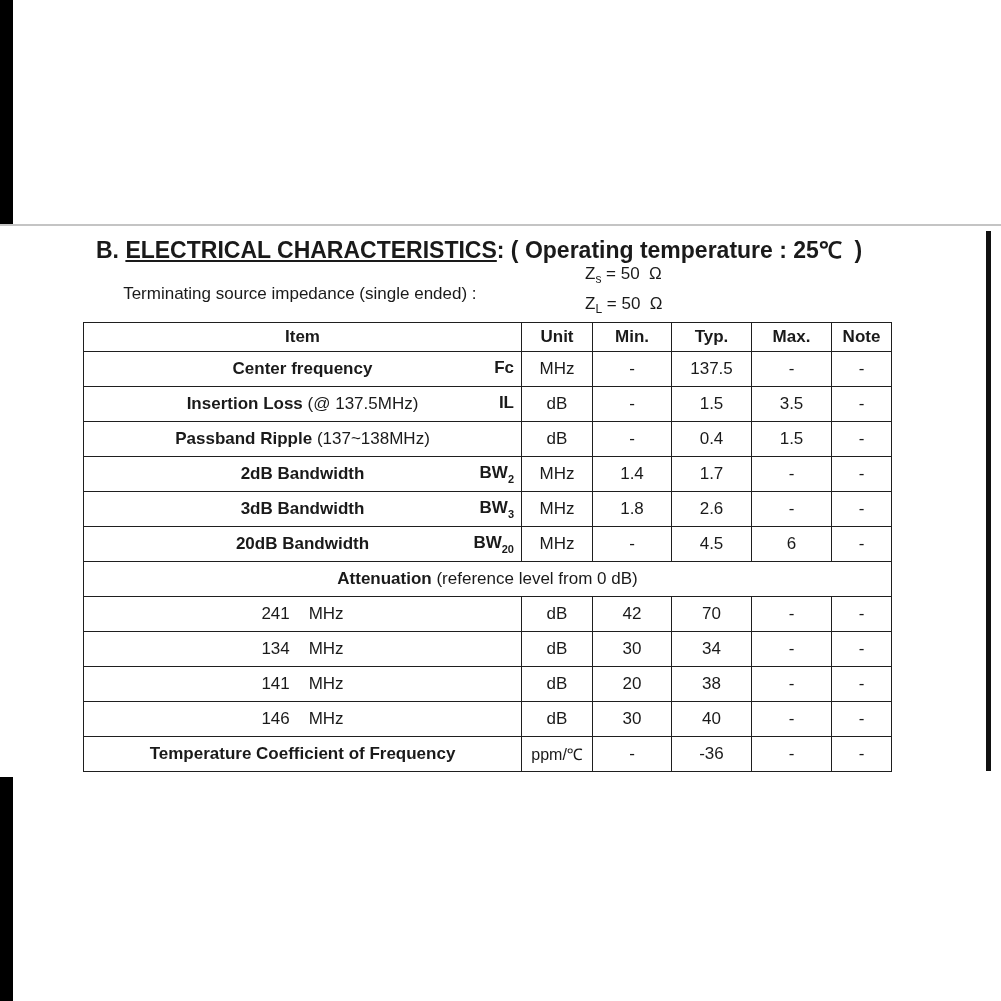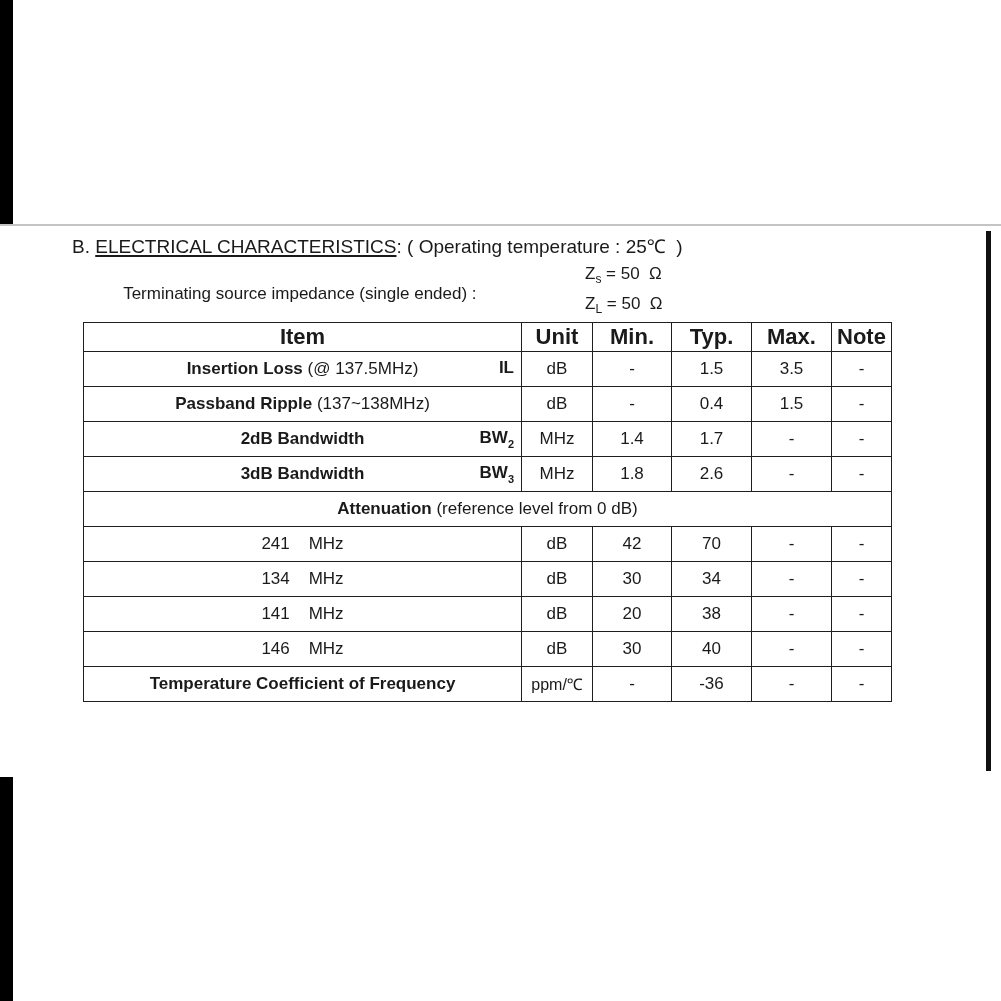--- a/index.html
+++ b/index.html
@@ -13,22 +13,22 @@
   }
   
   .bar { position: absolute; background: #000000; }
   .bar-left-top    { left: 0; top: 0; width: 13px; height: 226px; }
   .bar-left-bottom { left: 0; top: 777px; width: 13px; height: 224px; }
   .bar-right-mid   { left: 986px; top: 231px; width: 5px; height: 540px; background: #111; }
   .hairline { position: absolute; left: 0; top: 224px; width: 1001px; height: 2px; background: #c4c4c4; }
 
   
   .heading {
-    position: absolute; left: 72px; top: 233px;
-    font-size: 19px; font-weight: normal; white-space: pre;
+    position: absolute; left: 96px; top: 233px;
+    font-size: 23px; font-weight: bold; white-space: pre;
   }
   .heading .u { text-decoration: underline; text-decoration-thickness: 2px; text-underline-offset: 2px; }
 
   
   .imp-line {
     position: absolute; left: 114px; width: 740px; height: 24px;
     font-size: 17px; white-space: pre;
   }
   .imp-line .zval { position: absolute; left: 471px; top: 0; white-space: pre; }
   .imp-line sub { font-size: 12px; }
@@ -40,21 +40,21 @@
     position: absolute; left: 83px; top: 322px;
     border-collapse: collapse;
     table-layout: fixed;
     font-size: 17px;
   }
   table.spec th, table.spec td {
     border: 1.6px solid #1f1f1f;
     padding: 0;
     overflow: hidden;
   }
-  table.spec th { height: 28px; font-size: 22px; font-weight: bold; text-align: center; }
+  table.spec th { height: 28px; font-size: 17px; font-weight: bold; text-align: center; }
   table.spec td { height: 34px; text-align: center; }
   col.c-item { width: 438px; }
   col.c-unit { width: 71px; }
   col.c-min  { width: 79px; }
   col.c-typ  { width: 80px; }
   col.c-max  { width: 80px; }
   col.c-note { width: 60px; }
 
   td.item {
     text-align: left;
@@ -100,20 +100,28 @@
   <tbody>
       <tr>
     <th>Item</th>
     <th>Unit</th>
     <th>Min.</th>
     <th>Typ.</th>
     <th>Max.</th>
     <th>Note</th>
   </tr>
 
+  <tr>
+    <td class="item"><span class="b">Center frequency</span><span class="rr"></span><span class="sym"><span>Fc</span><sub></sub></span></td>
+    <td>MHz</td>
+    <td>-</td>
+    <td>137.5</td>
+    <td>-</td>
+    <td>-</td>
+  </tr>
 
   <tr>
     <td class="item"><span class="b">Insertion Loss</span><span class="rr"> (@ 137.5MHz)</span><span class="sym"><span>IL</span><sub></sub></span></td>
     <td>dB</td>
     <td>-</td>
     <td>1.5</td>
     <td>3.5</td>
     <td>-</td>
   </tr>
 
@@ -137,20 +145,28 @@
 
   <tr>
     <td class="item"><span class="b">3dB Bandwidth</span><span class="rr"></span><span class="sym"><span>BW</span><sub>3</sub></span></td>
     <td>MHz</td>
     <td>1.8</td>
     <td>2.6</td>
     <td>-</td>
     <td>-</td>
   </tr>
 
+  <tr>
+    <td class="item"><span class="b">20dB Bandwidth</span><span class="rr"></span><span class="sym"><span>BW</span><sub>20</sub></span></td>
+    <td>MHz</td>
+    <td>-</td>
+    <td>4.5</td>
+    <td>6</td>
+    <td>-</td>
+  </tr>
 
   <tr>
     <td class="attn" colspan="6"><span class="b">Attenuation</span><span class="rr"> (reference level from 0 dB)</span></td>
   </tr>
 
   <tr>
     <td class="item"><span class="b"></span><span class="rr">241    MHz</span></td>
     <td>dB</td>
     <td>42</td>
     <td>70</td>

